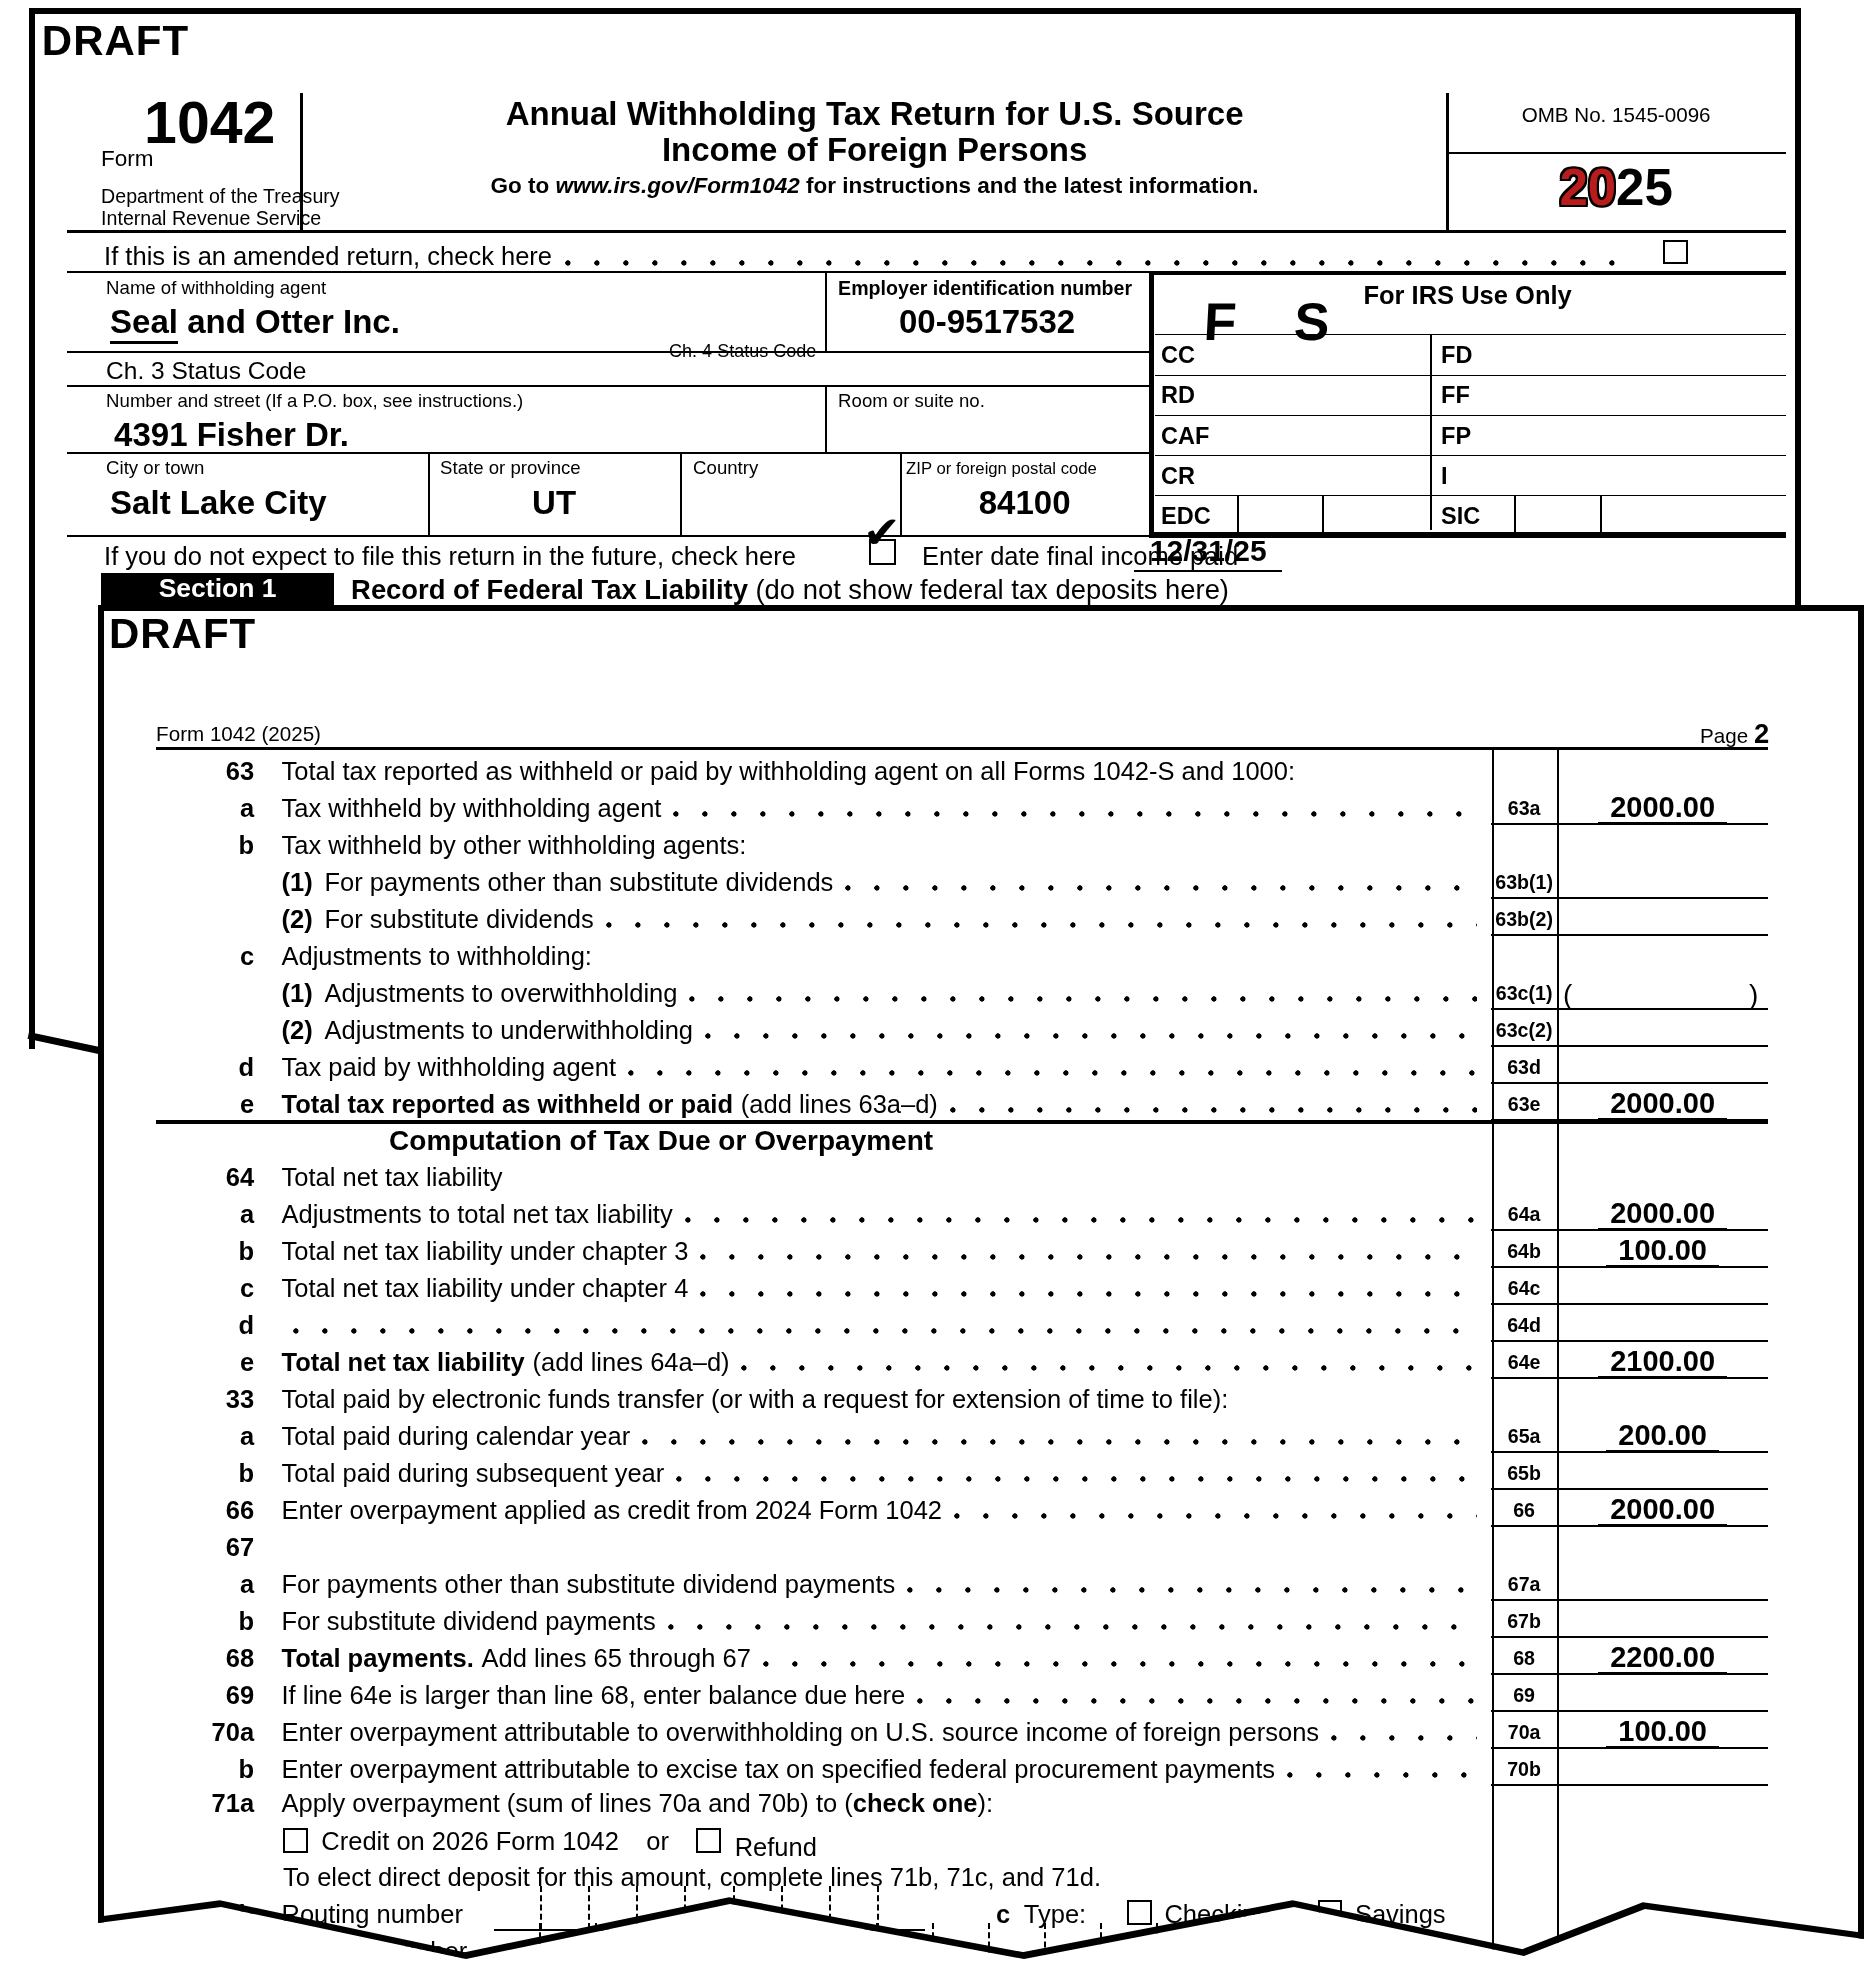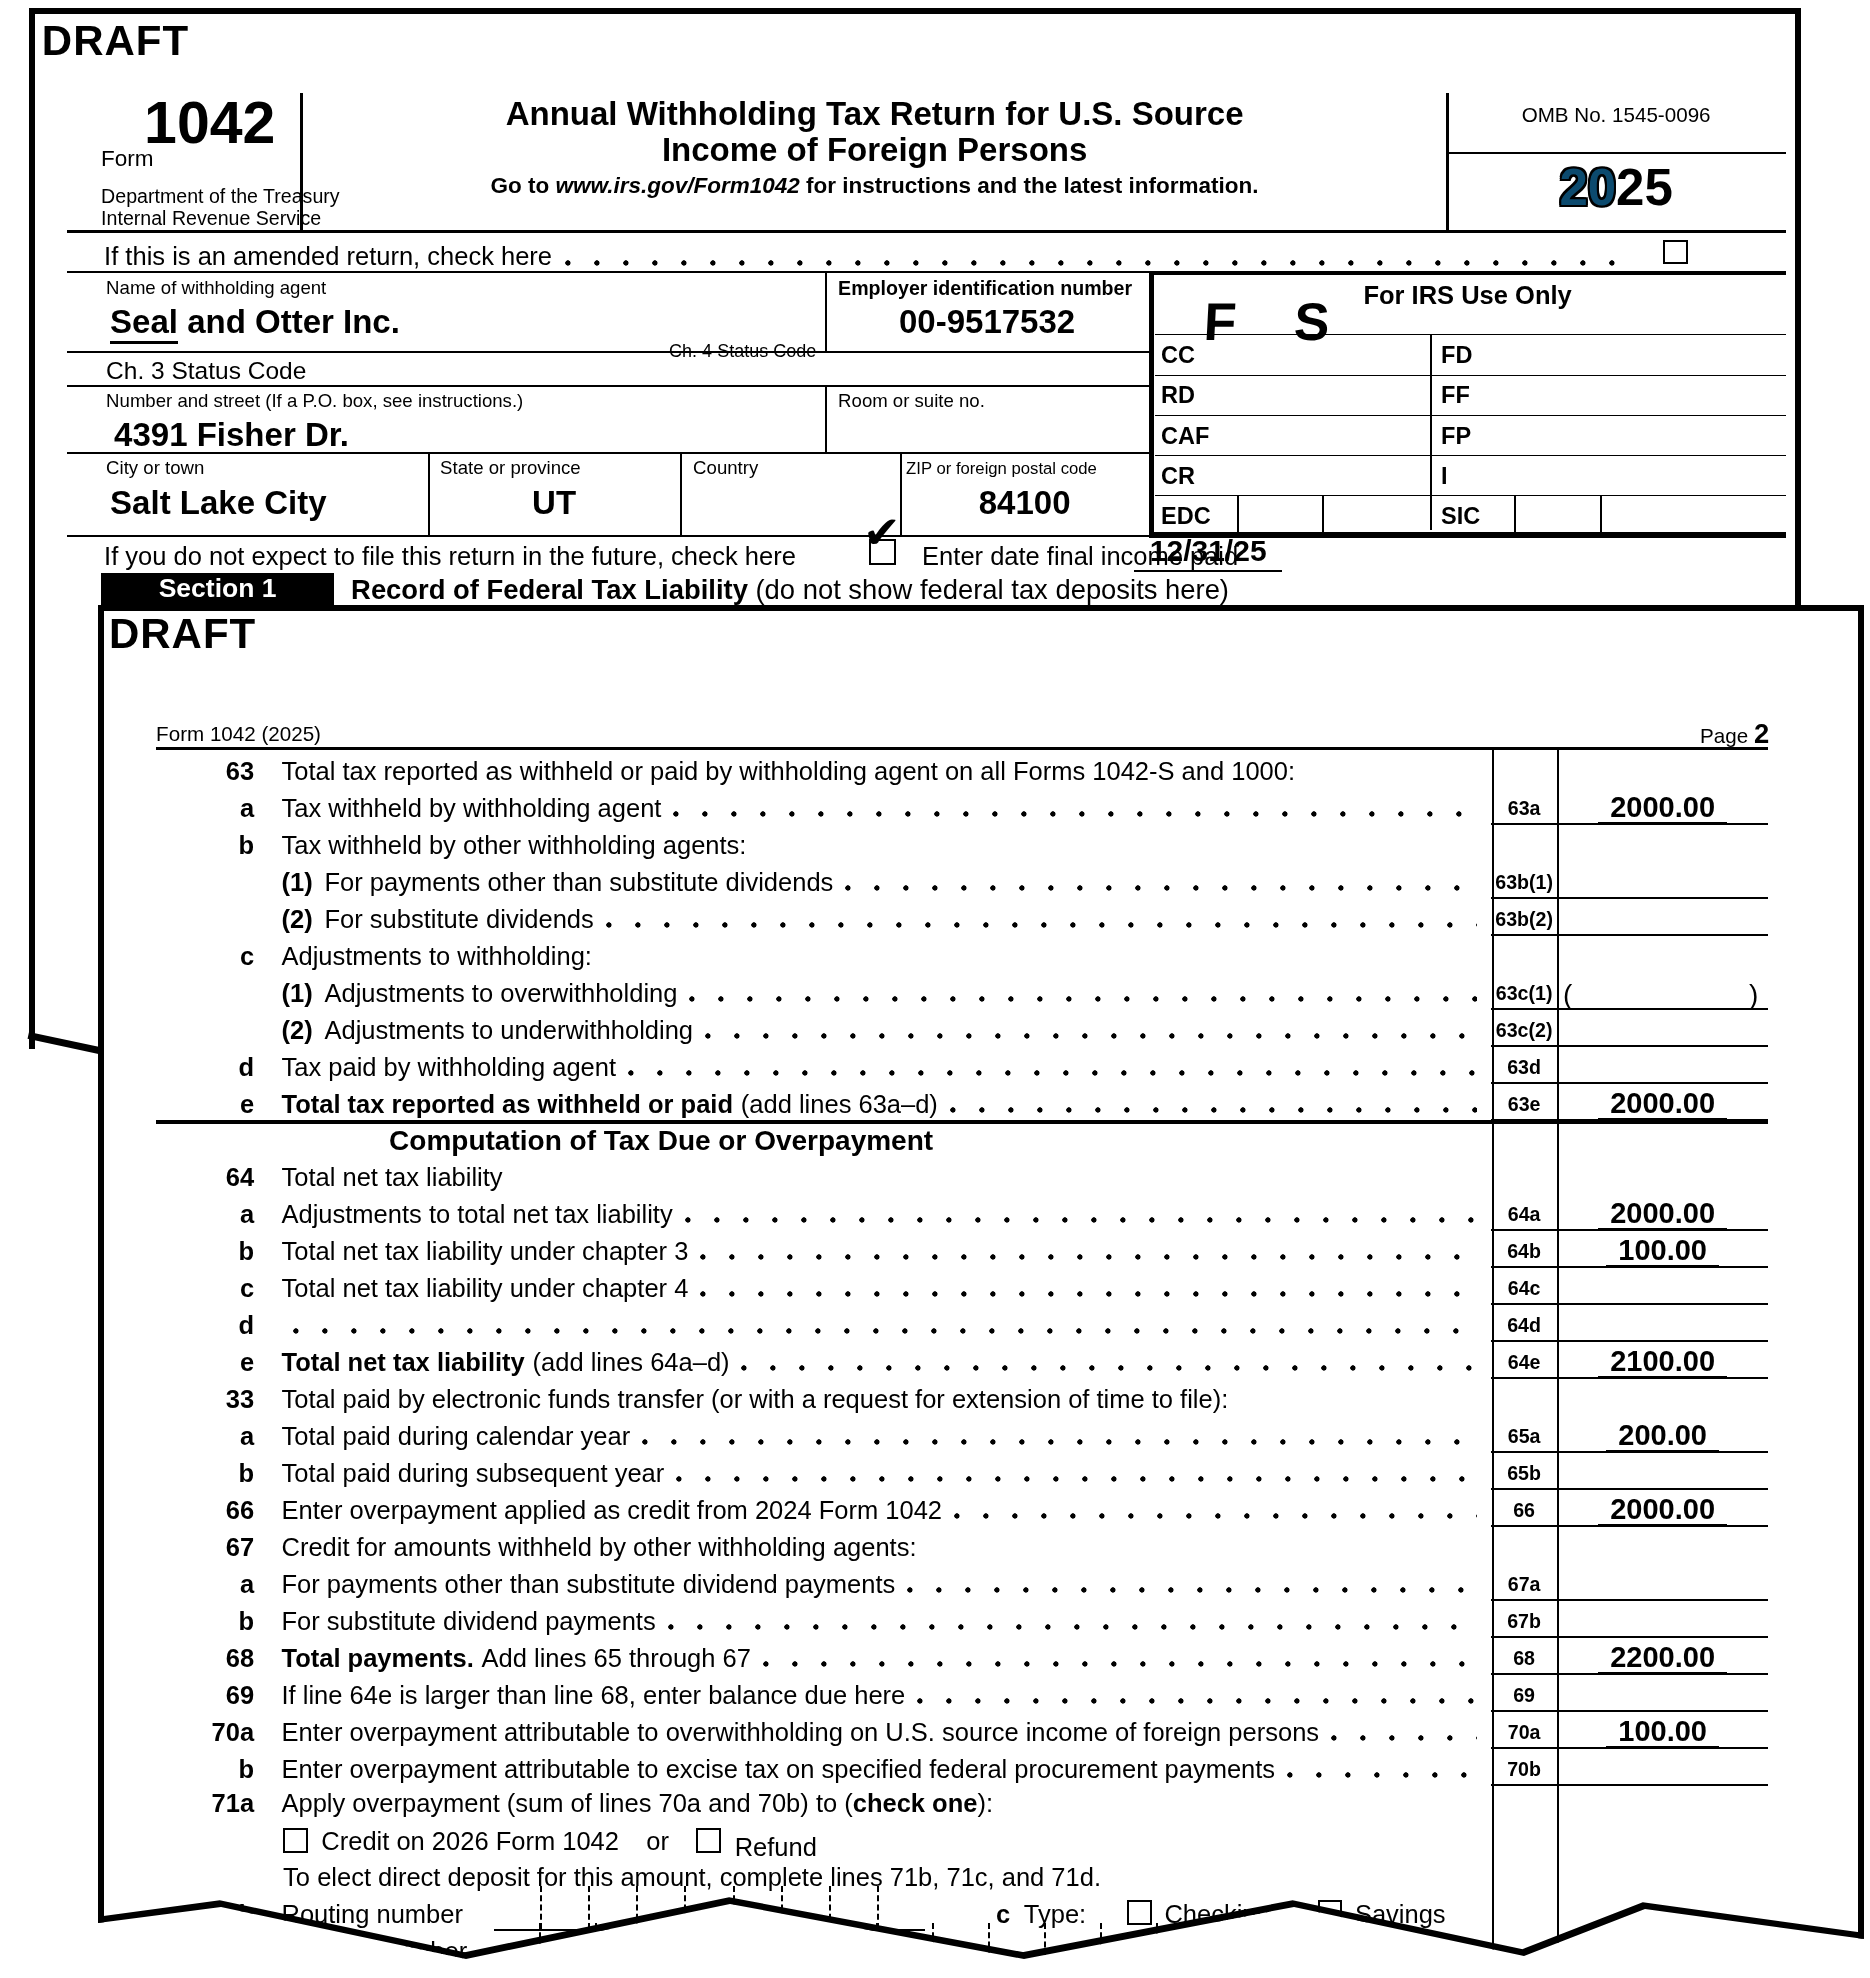--- a/index.html
+++ b/index.html
@@ -16,21 +16,21 @@
   .hr{background:#000;}
   .vl{background:#000;}
   .lbl{font-size:18.6px;white-space:nowrap;}
   .lblb{font-size:19.6px;font-weight:bold;white-space:nowrap;}
   .entry{font-size:33px;font-weight:bold;white-space:nowrap;}
   .body26{font-size:25.5px;white-space:nowrap;}
   .dots{background-image:radial-gradient(circle at 2.9px 2.9px,#000 2.4px,transparent 2.9px);
         background-size:29px 5.9px;background-repeat:repeat-x;height:5.9px;}
   .cb{display:inline-block;width:24.5px;height:24.5px;border:2.5px solid #000;background:#fff;box-sizing:border-box;flex:none;}
   .ctr{text-align:center;}
-  .outline20{color:#0c4a6e;text-shadow:-2px -2px 0 #000,2px -2px 0 #000,-2px 2px 0 #000,2px 2px 0 #000,-2px 0 0 #000,2px 0 0 #000,0 -2px 0 #000,0 2px 0 #000;}
+  .outline20{color:#b91c1c;text-shadow:-2px -2px 0 #000,2px -2px 0 #000,-2px 2px 0 #000,2px 2px 0 #000,-2px 0 0 #000,2px 0 0 #000,0 -2px 0 #000,0 2px 0 #000;}
   .seal-u{border-bottom:3.9px solid #000;padding-bottom:1px;}
   
   .secbox{background:#000;color:#fff;font-weight:bold;font-size:26.5px;display:flex;align-items:center;justify-content:center;}
   
   .rows{position:absolute;}
   .prow{display:flex;height:37px;align-items:flex-start;font-size:25.5px;line-height:32px;padding-top:3.9px;box-sizing:border-box;}
   .rnum{width:98px;text-align:right;font-weight:bold;flex:none;margin-right:27.4px;white-space:nowrap;}
   .rpre{font-weight:bold;margin-right:11.8px;white-space:nowrap;}
   .rbold{font-weight:bold;margin-right:7.8px;white-space:nowrap;}
   .rtext,.rnote{white-space:nowrap;}
@@ -416,21 +416,20 @@
     <span class="leader"></span>
     <span class="cellnum">66</span>
     <span class="valbox">
       <span class="po"></span><span class="val">2000.00</span><span class="pc"></span>
     </span>
   </div>
 
   <div class="prow">
     <span class="rnum">67</span>
 
-    <span class="rtext">Credit for amounts withheld by other withholding agents:</span>
     <span class="rnote"></span>
 
     <span class="cellnum"></span>
     <span class="valbox">
       <span class="po"></span>
               <span class="pc"></span>
     </span>
   </div>
 
   <div class="prow has-cell">

